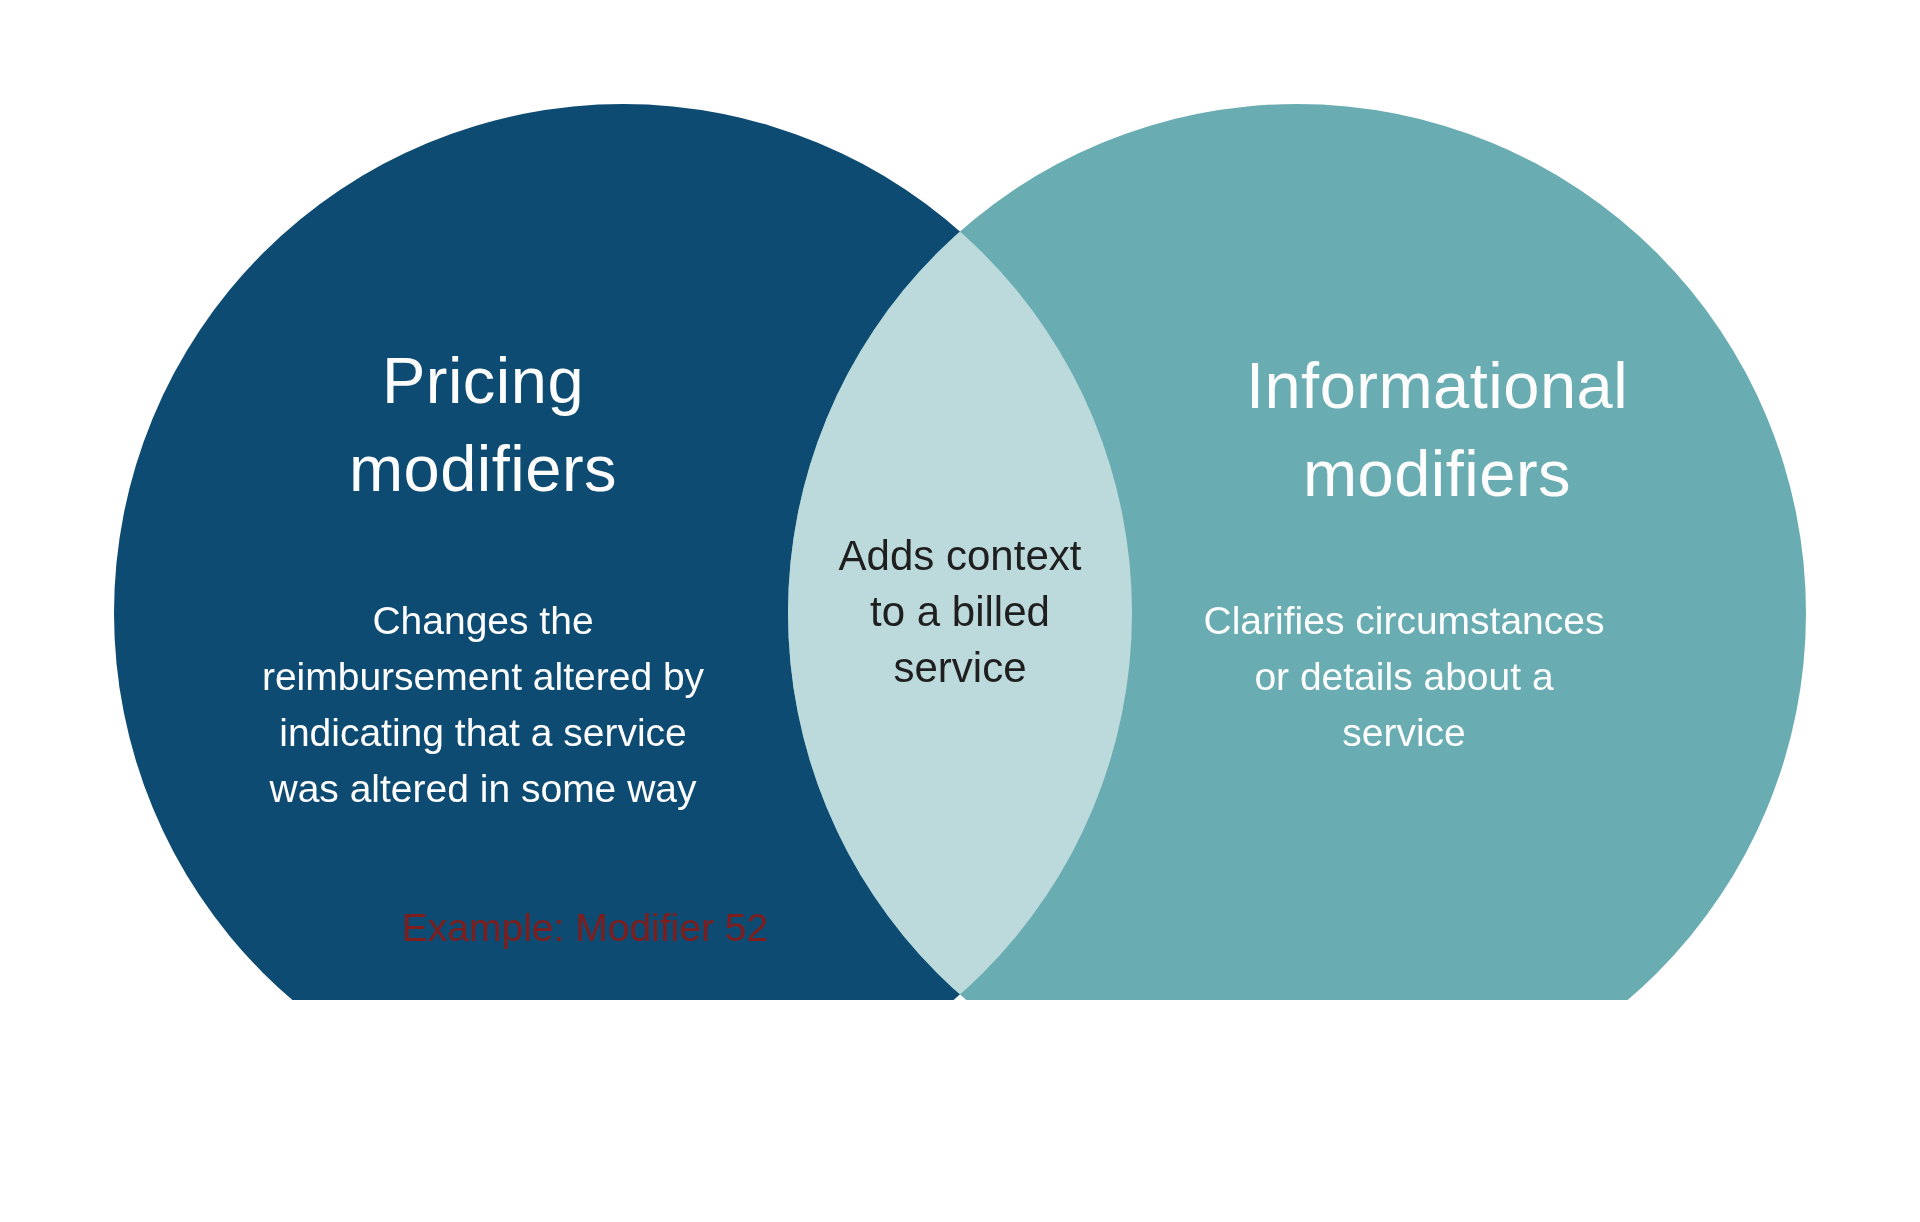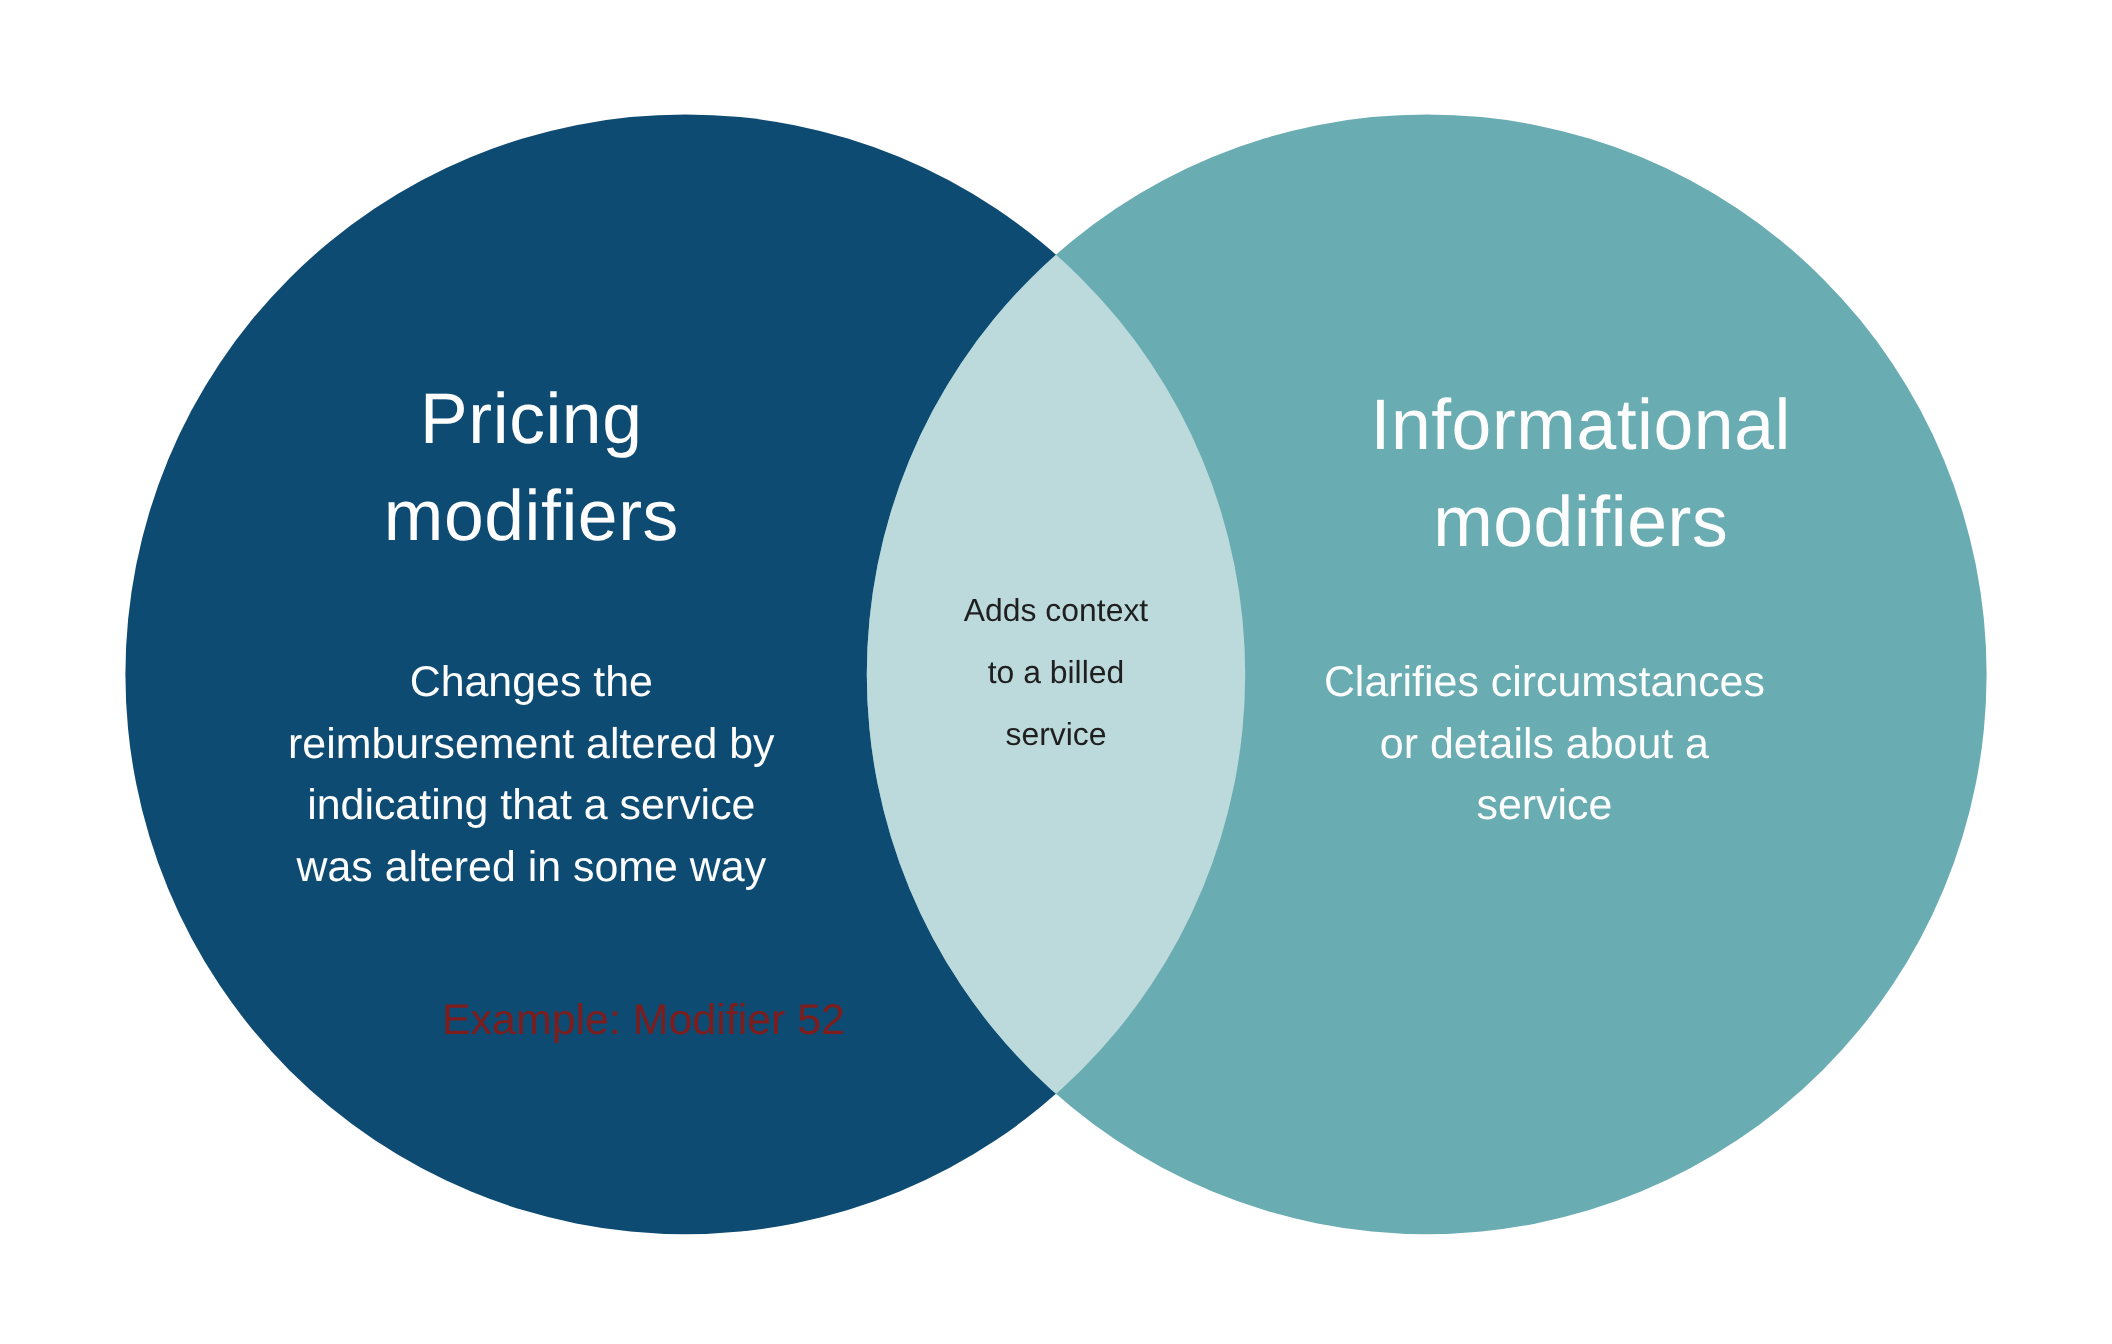--- a/index.html
+++ b/index.html
@@ -3,21 +3,21 @@
 <meta charset="utf-8">
 <style>
   html, body {
     margin: 0;
     padding: 0;
     background: #ffffff;
   }
   .canvas {
     position: relative;
     width: 1920px;
-    height: 1222px;
+    height: 1000px;
     background: #ffffff;
     overflow: hidden;
     font-family: "Liberation Sans", "DejaVu Sans", sans-serif;
     text-decoration: underline;
   }
   .venn-svg {
     position: absolute;
     top: 0;
     left: 0;
     width: 1920px;
@@ -41,21 +41,21 @@
     font-size: 39px;
     line-height: 56px;
     color: #fdfdfd;
   }
   .circle-example {
     font-size: 39px;
     line-height: 48px;
     color: #7f1d1d;
   }
   .intersection-label {
-    font-size: 29px;
+    font-size: 42px;
     line-height: 56px;
     color: #1f1f1f;
   }
   .pos-left-title    { left: 483px;  top: 425px; }
   .pos-left-body     { left: 483px;  top: 705px; }
   .pos-left-example  { left: 585px;  top: 928px; }
   .pos-mid           { left: 960px;  top: 612px; }
   .pos-right-title   { left: 1437px; top: 430px; }
   .pos-right-body    { left: 1404px; top: 677px; }
   .pos-right-example { left: 1335px; top: 928px; }

